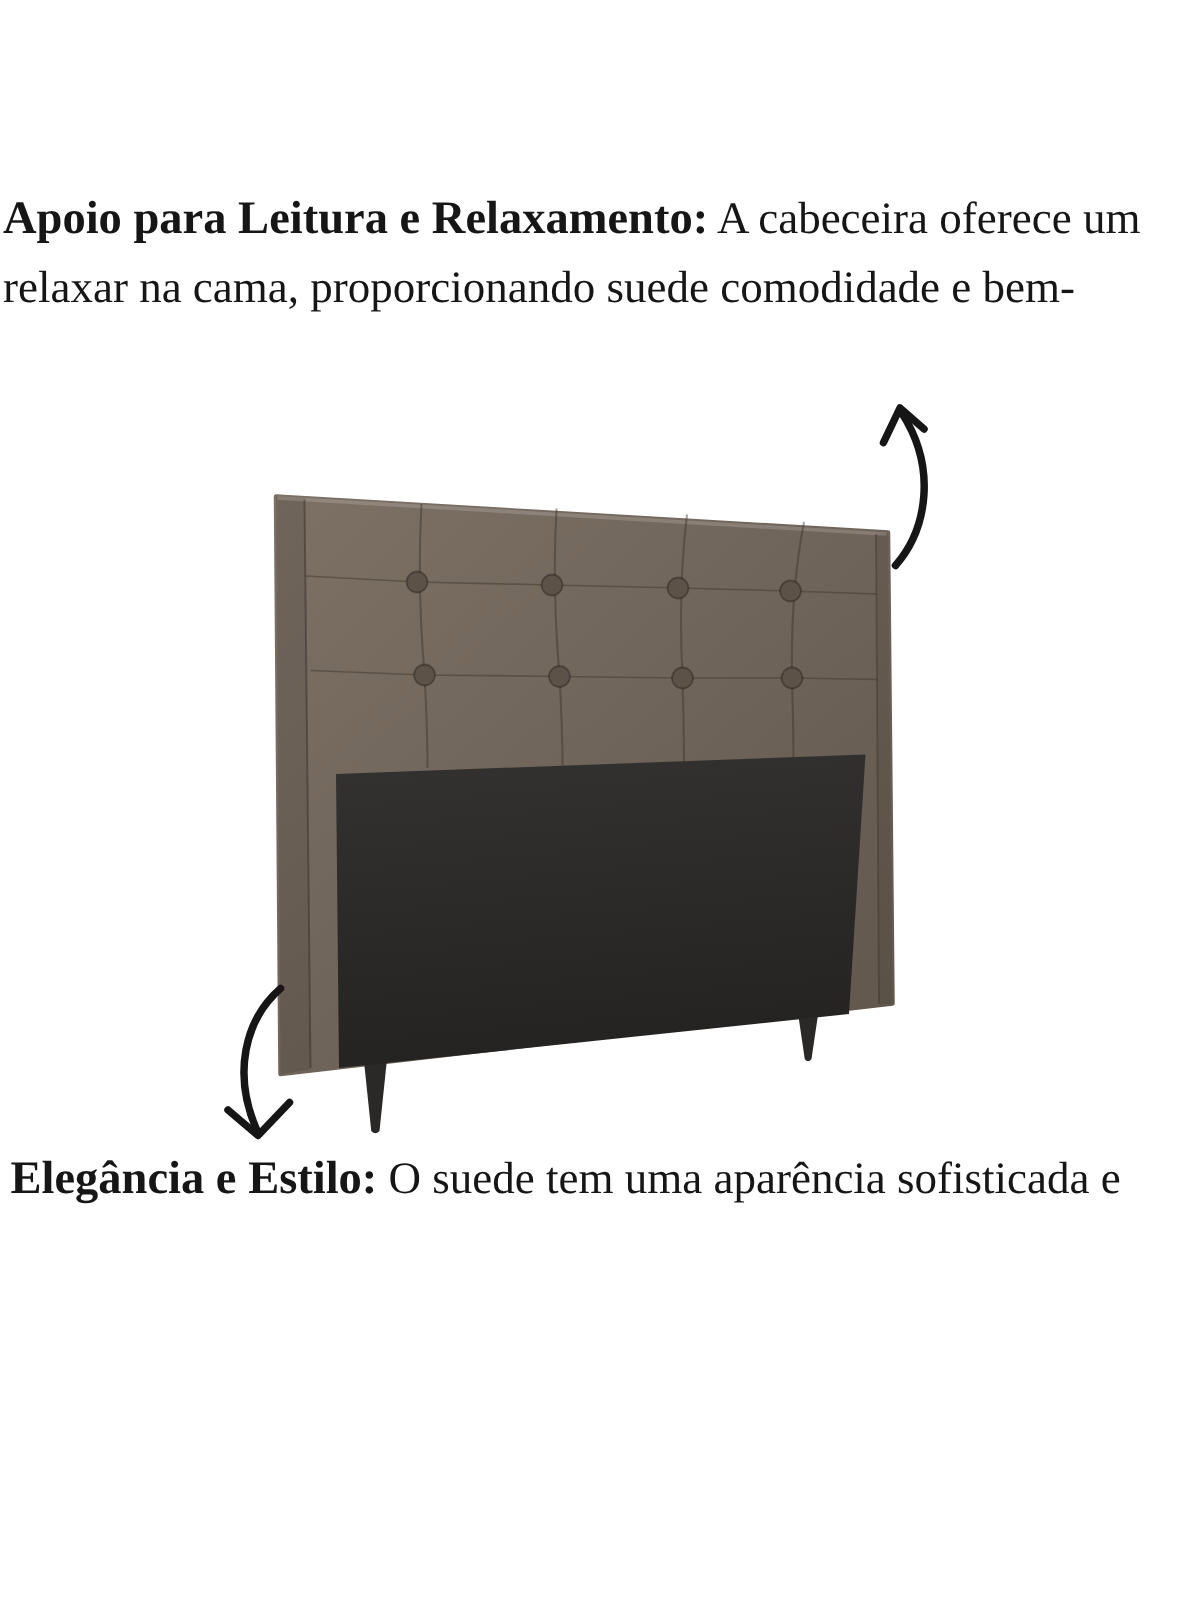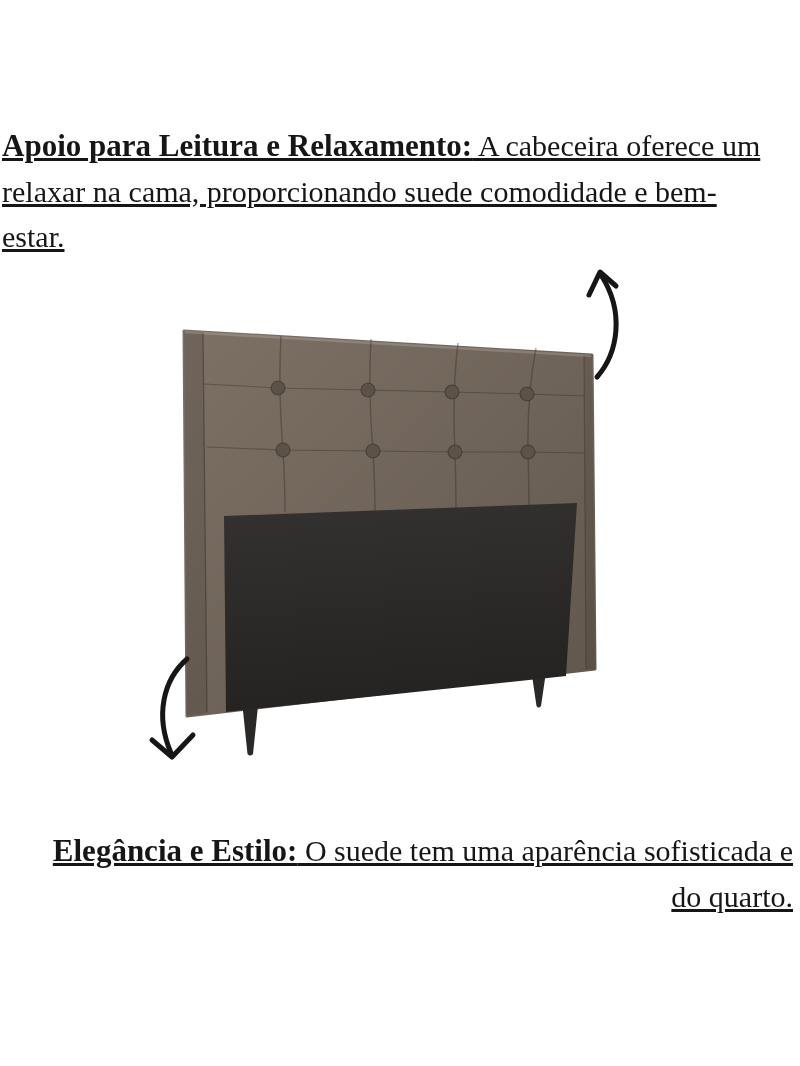--- a/index.html
+++ b/index.html
@@ -4,33 +4,32 @@
 <style>
   html,body{margin:0;padding:0;}
   body{
     width:800px;height:1066px;background:#ffffff;overflow:hidden;
     font-family:"Liberation Serif","DejaVu Serif",serif;color:#161616;
   }
   .canvas{position:relative;width:800px;height:1066px;background:#ffffff;}
   .illus{position:absolute;left:0;top:0;}
   .para{position:absolute;font-size:30px;line-height:45.5px;}
   .para .b{font-weight:700;font-size:31px;line-height:1;}
-  .tline{white-space:nowrap;text-decoration:underline;}
+  .tline{white-space:nowrap;}
   .para-top{left:2px;top:123px;width:794px;text-align:left;}
-  .para-bottom{top:828px;right:7px;width:786px;text-align:right;}
+  .para-bottom{top:763px;right:7px;width:786px;text-align:left;}
 </style>
 </head>
 <body>
 
 <div class="canvas">
 
   <div class="para para-top">
     <div class="tline"><span class="b">Apoio para Leitura e Relaxamento:</span><span> A cabeceira oferece um</span></div>
     <div class="tline">relaxar na cama, proporcionando suede comodidade e bem-</div>
-    <div class="tline">estar.</div>
   </div>
 
   <svg class="illus" width="800" height="1066" viewBox="0 0 800 1066">
     <defs>
       <linearGradient id="fabricGrad" x1="0" y1="0" x2="1" y2="1">
         <stop offset="0" stop-color="#7d7166"></stop>
         <stop offset="0.55" stop-color="#6e6358"></stop>
         <stop offset="1" stop-color="#60564c"></stop>
       </linearGradient>
       <linearGradient id="panelGrad" x1="0" y1="0" x2="0.15" y2="1">
@@ -82,16 +81,15 @@
       </g>
       <g>
         <path d="M 187 659 C 163 680 155 716 171 753"></path>
         <path d="M 152 740 L 172 757 L 193 735"></path>
       </g>
     </g>
   </svg>
 
   <div class="para para-bottom">
     <div class="tline"><span class="b">Elegância e Estilo:</span><span> O suede tem uma aparência sofisticada e</span></div>
-    <div class="tline">do quarto.</div>
   </div>
 
 </div>
 
 </body></html>

